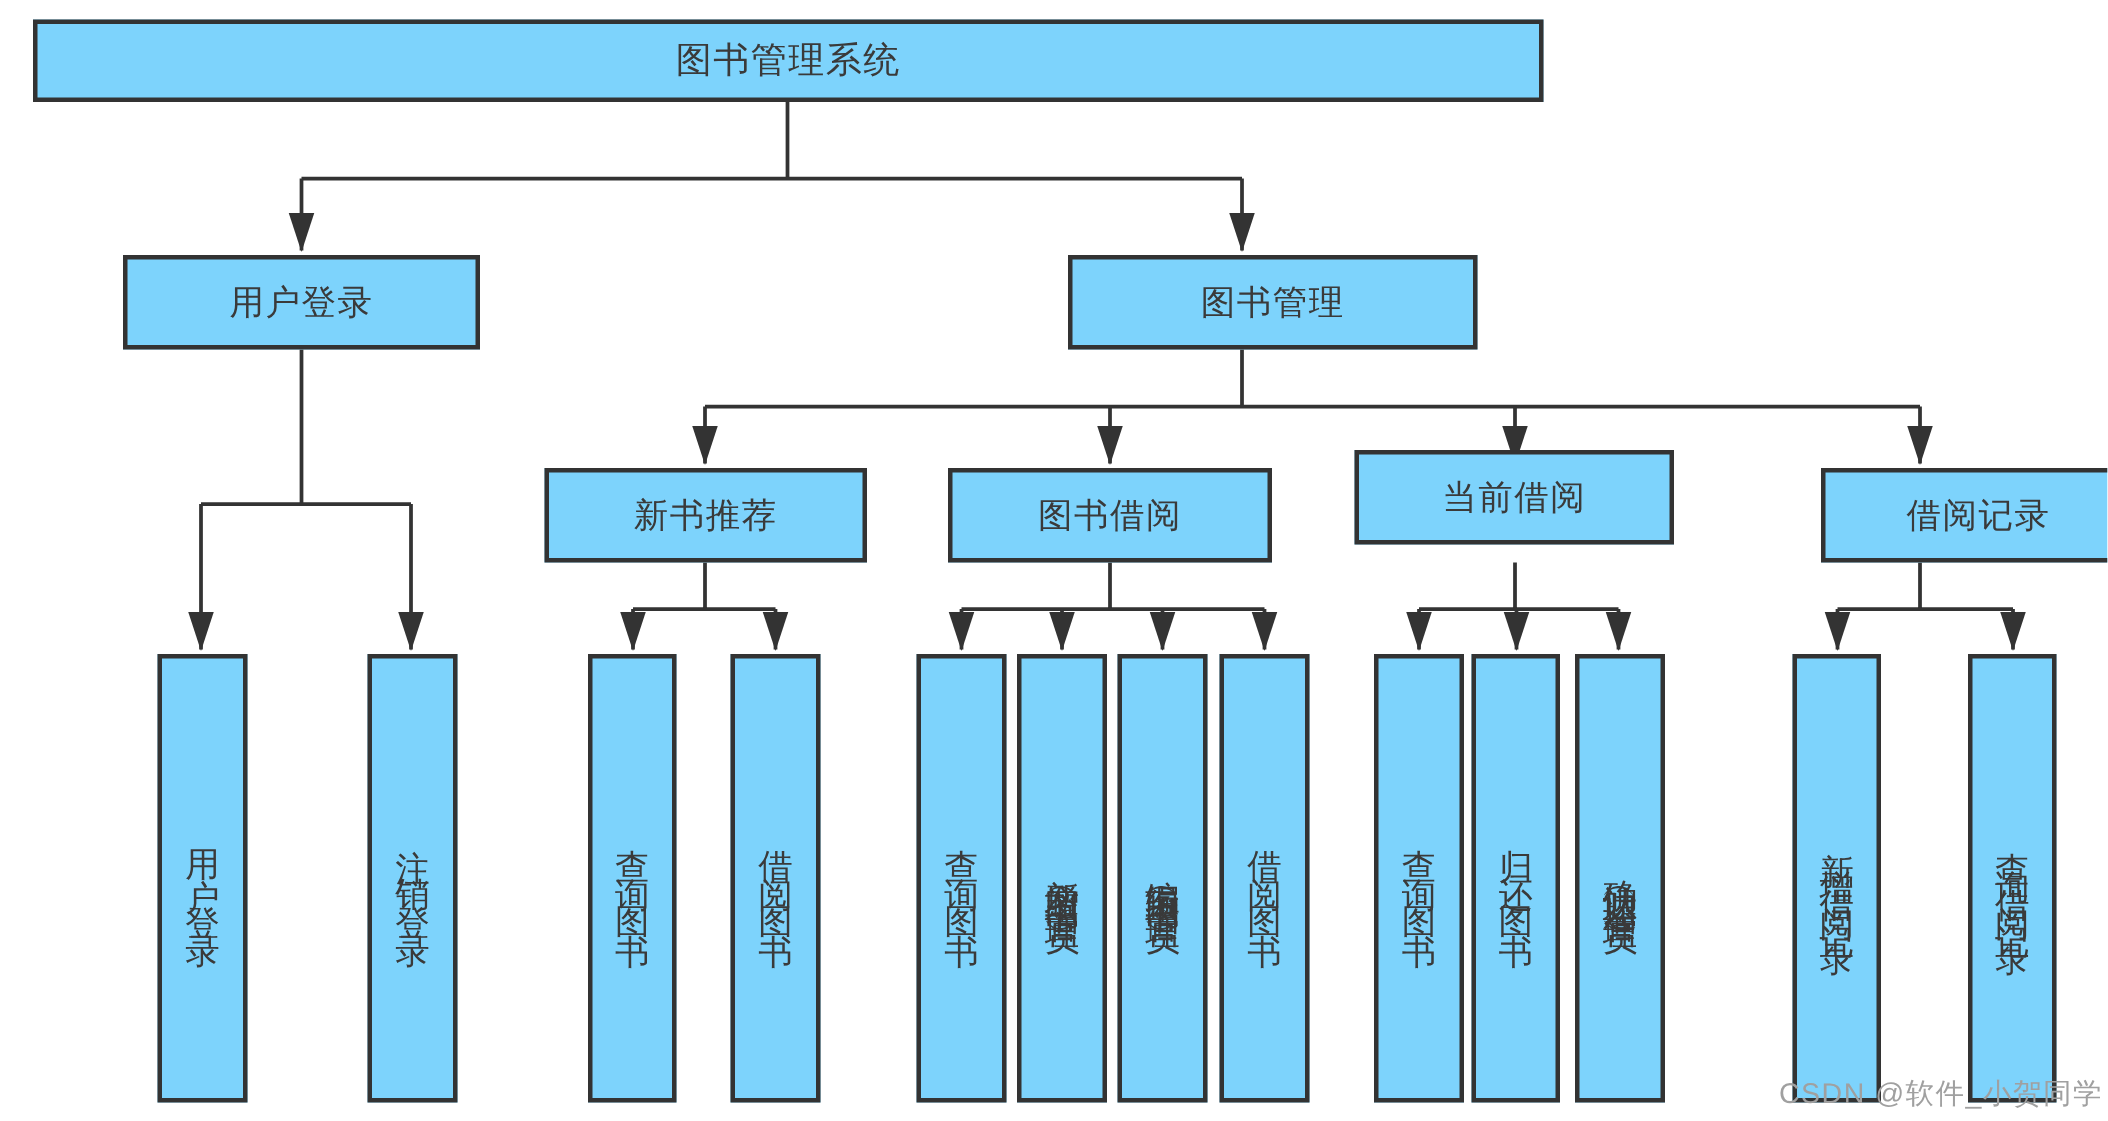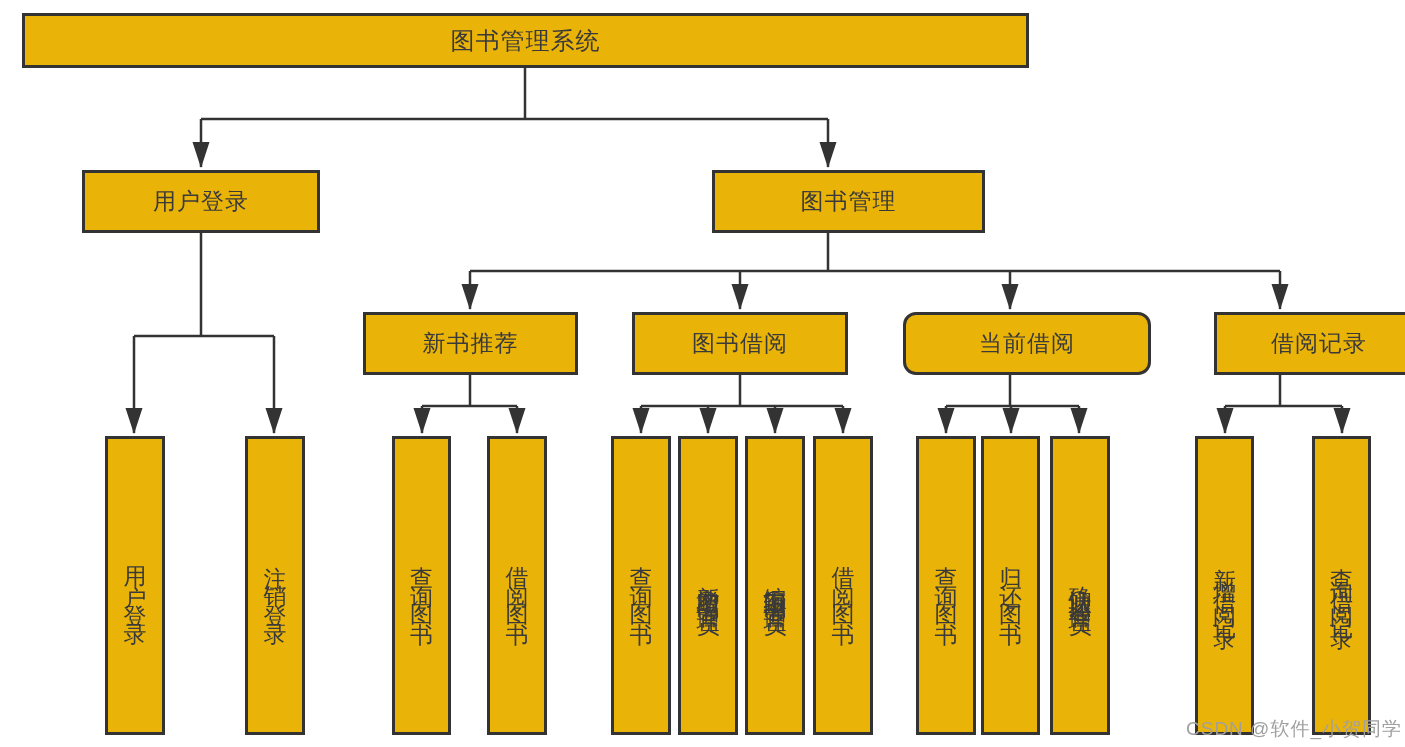--- a/index.html
+++ b/index.html
@@ -8,21 +8,21 @@
     width:1405px;height:747px;
     background:#ffffff;
     overflow:hidden;
     font-family:"Liberation Sans","DejaVu Sans",sans-serif;
   }
   #connectors{position:absolute;left:0;top:0;width:1405px;height:747px;}
   .node{
     position:absolute;
     box-sizing:border-box;
     border:3px solid #333333;
-    background:#eab308;
+    background:#7dd3fc;
     color:#3a3a3a;
     display:flex;
     align-items:center;
     justify-content:center;
     text-align:center;
   }
   .h-node{
     font-size:23px;
     letter-spacing:1px;
     line-height:1;
@@ -90,21 +90,21 @@
     </g>
   </svg>
 
   <div class="node h-node root-node" style="left:22px;top:13px;width:1007px;height:55px;">图书管理系统</div>
 
   <div class="node h-node" style="left:82px;top:170px;width:238px;height:63px;">用户登录</div>
   <div class="node h-node" style="left:712px;top:170px;width:273px;height:63px;">图书管理</div>
 
   <div class="node h-node" style="left:632px;top:312px;width:216px;height:63px;">图书借阅</div>
   <div class="node h-node" style="left:363px;top:312px;width:215px;height:63px;">新书推荐</div>
-  <div class="node h-node" style="left:903px;top:312px;width:248px;height:63px;border-radius:13px;">当前借阅</div>
+  <div class="node h-node" style="left:903px;top:300px;width:213px;height:63px;">当前借阅</div>
   <div class="node h-node" style="left:1174px;top:312px;width:210px;height:63px;margin-left:40px;">借阅记录</div>
 
   <div class="node v-node" style="left: 105px; width: 60px; letter-spacing: 19px;">用户登录</div>
   <div class="node v-node" style="left: 245px; width: 60px; letter-spacing: 19px;">注销登录</div>
   <div class="node v-node" style="left: 392px; width: 59px; letter-spacing: 19px;">查询图书</div>
   <div class="node v-node" style="left: 487px; width: 60px; letter-spacing: 19px;">借阅图书</div>
   <div class="node v-node" style="left: 611px; width: 60px; letter-spacing: 19px;">查询图书</div>
   <div class="node v-node" style="left: 678px; width: 60px; letter-spacing: 4px;">新增图书（管理员）</div>
   <div class="node v-node" style="left: 745px; width: 60px; letter-spacing: 4px;">编辑图书（管理员）</div>
   <div class="node v-node" style="left: 813px; width: 60px; letter-spacing: 19px;">借阅图书</div>

